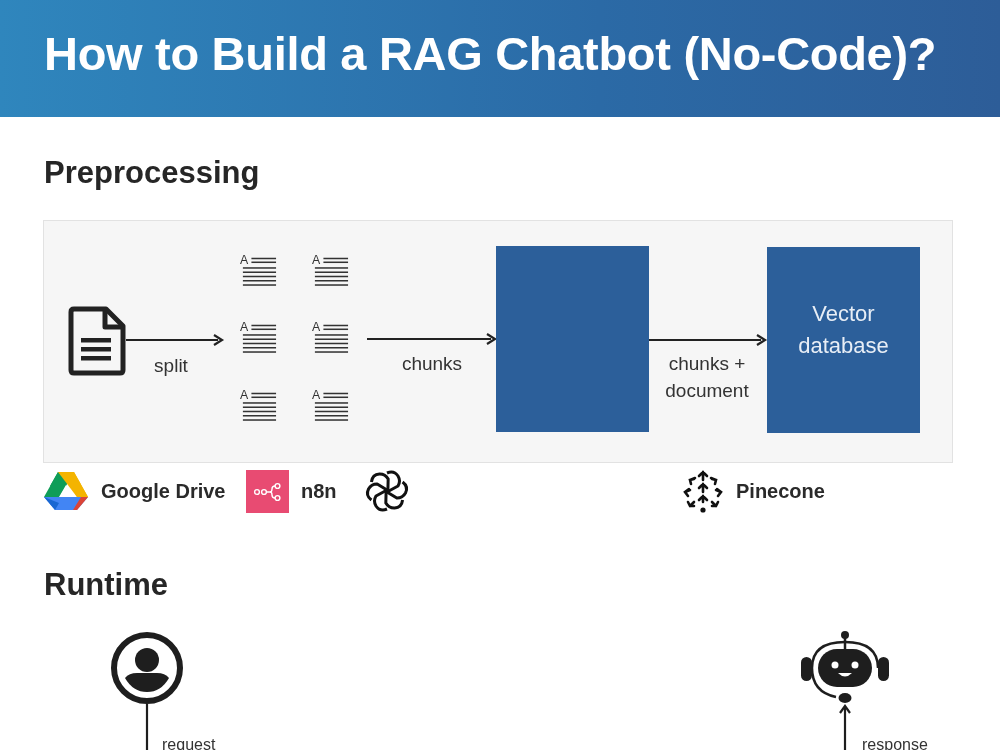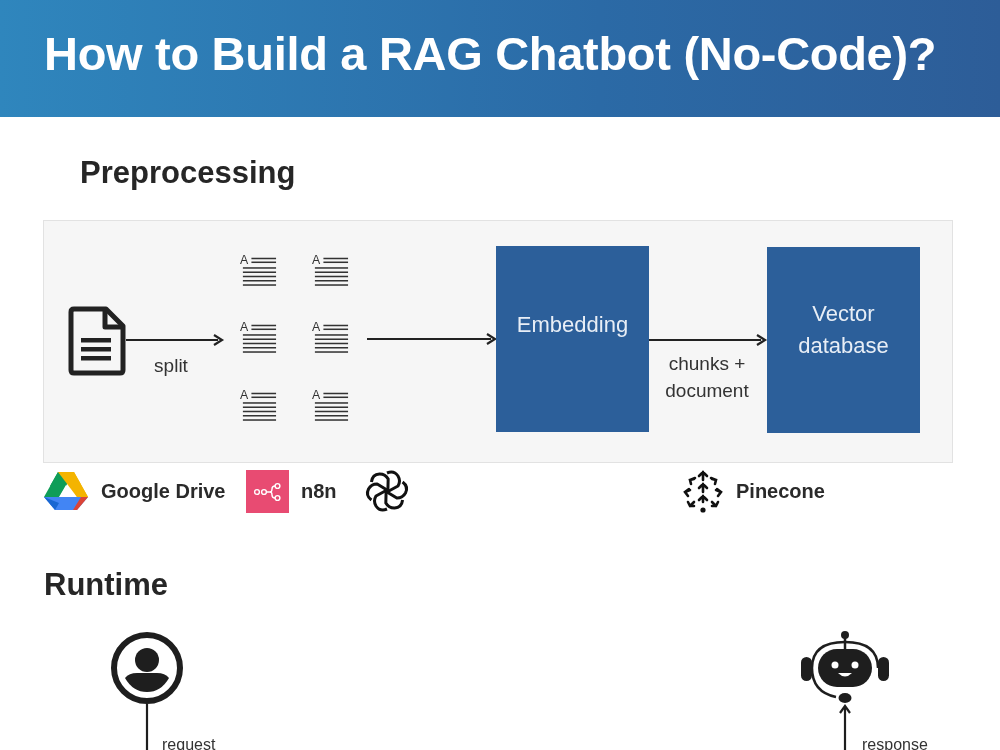--- a/index.html
+++ b/index.html
@@ -14,21 +14,21 @@
     position: absolute; left: 44px; top: 26px;
     font-size: 47px; font-weight: bold; color: #ffffff; letter-spacing: -0.3px;
     font-family: "Liberation Sans", sans-serif;
     text-align: right;
   }
 
   .section-title {
     position: absolute; left: 44px; font-size: 31px; font-weight: bold; color: #262626;
     font-family: "Liberation Sans", sans-serif;
   }
-  #sec-pre { top: 155px; margin-left: 36px; }
+  #sec-pre { top: 155px; }
   #sec-run { top: 567px; }
 
   .panel {
     position: absolute; left: 43px; top: 220px; width: 910px; height: 243px;
     background: #f6f6f6; border: 1px solid #e2e2e2;
   }
 
   .abs { position: absolute; }
   .label { position: absolute; font-size: 19px; color: #333; text-align: center; line-height: 27px; }
 
@@ -133,25 +133,25 @@
       <rect x="3" y="28.5" width="35" height="1.6" fill="#333"></rect>
       <rect x="3" y="33" width="35" height="1.6" fill="#333"></rect>
     </svg>
   </div>
 
 <svg class="abs" style="left:367px;top:331px" width="132" height="16" viewBox="0 0 132 16">
   <line x1="0" y1="8" x2="124" y2="8" stroke="#222" stroke-width="2"></line>
   <path d="M120 3 L128 8 L120 13" fill="none" stroke="#222" stroke-width="2.2"></path>
 </svg>
 <div class="label" style="left:372px;top:350px;width:120px">
+  <div>chunks</div>
 </div>
 
 <div class="box" id="box-embed">
   <div>
-    <div>Embedding</div>
   </div>
 </div>
 
 <svg class="abs" style="left:649px;top:332px" width="120" height="16" viewBox="0 0 120 16">
   <line x1="0" y1="8" x2="112" y2="8" stroke="#222" stroke-width="2"></line>
   <path d="M108 3 L116 8 L108 13" fill="none" stroke="#222" stroke-width="2.2"></path>
 </svg>
 <div class="label" style="left:652px;top:350px;width:110px">
   <div>chunks +</div>
   <div>document</div>

